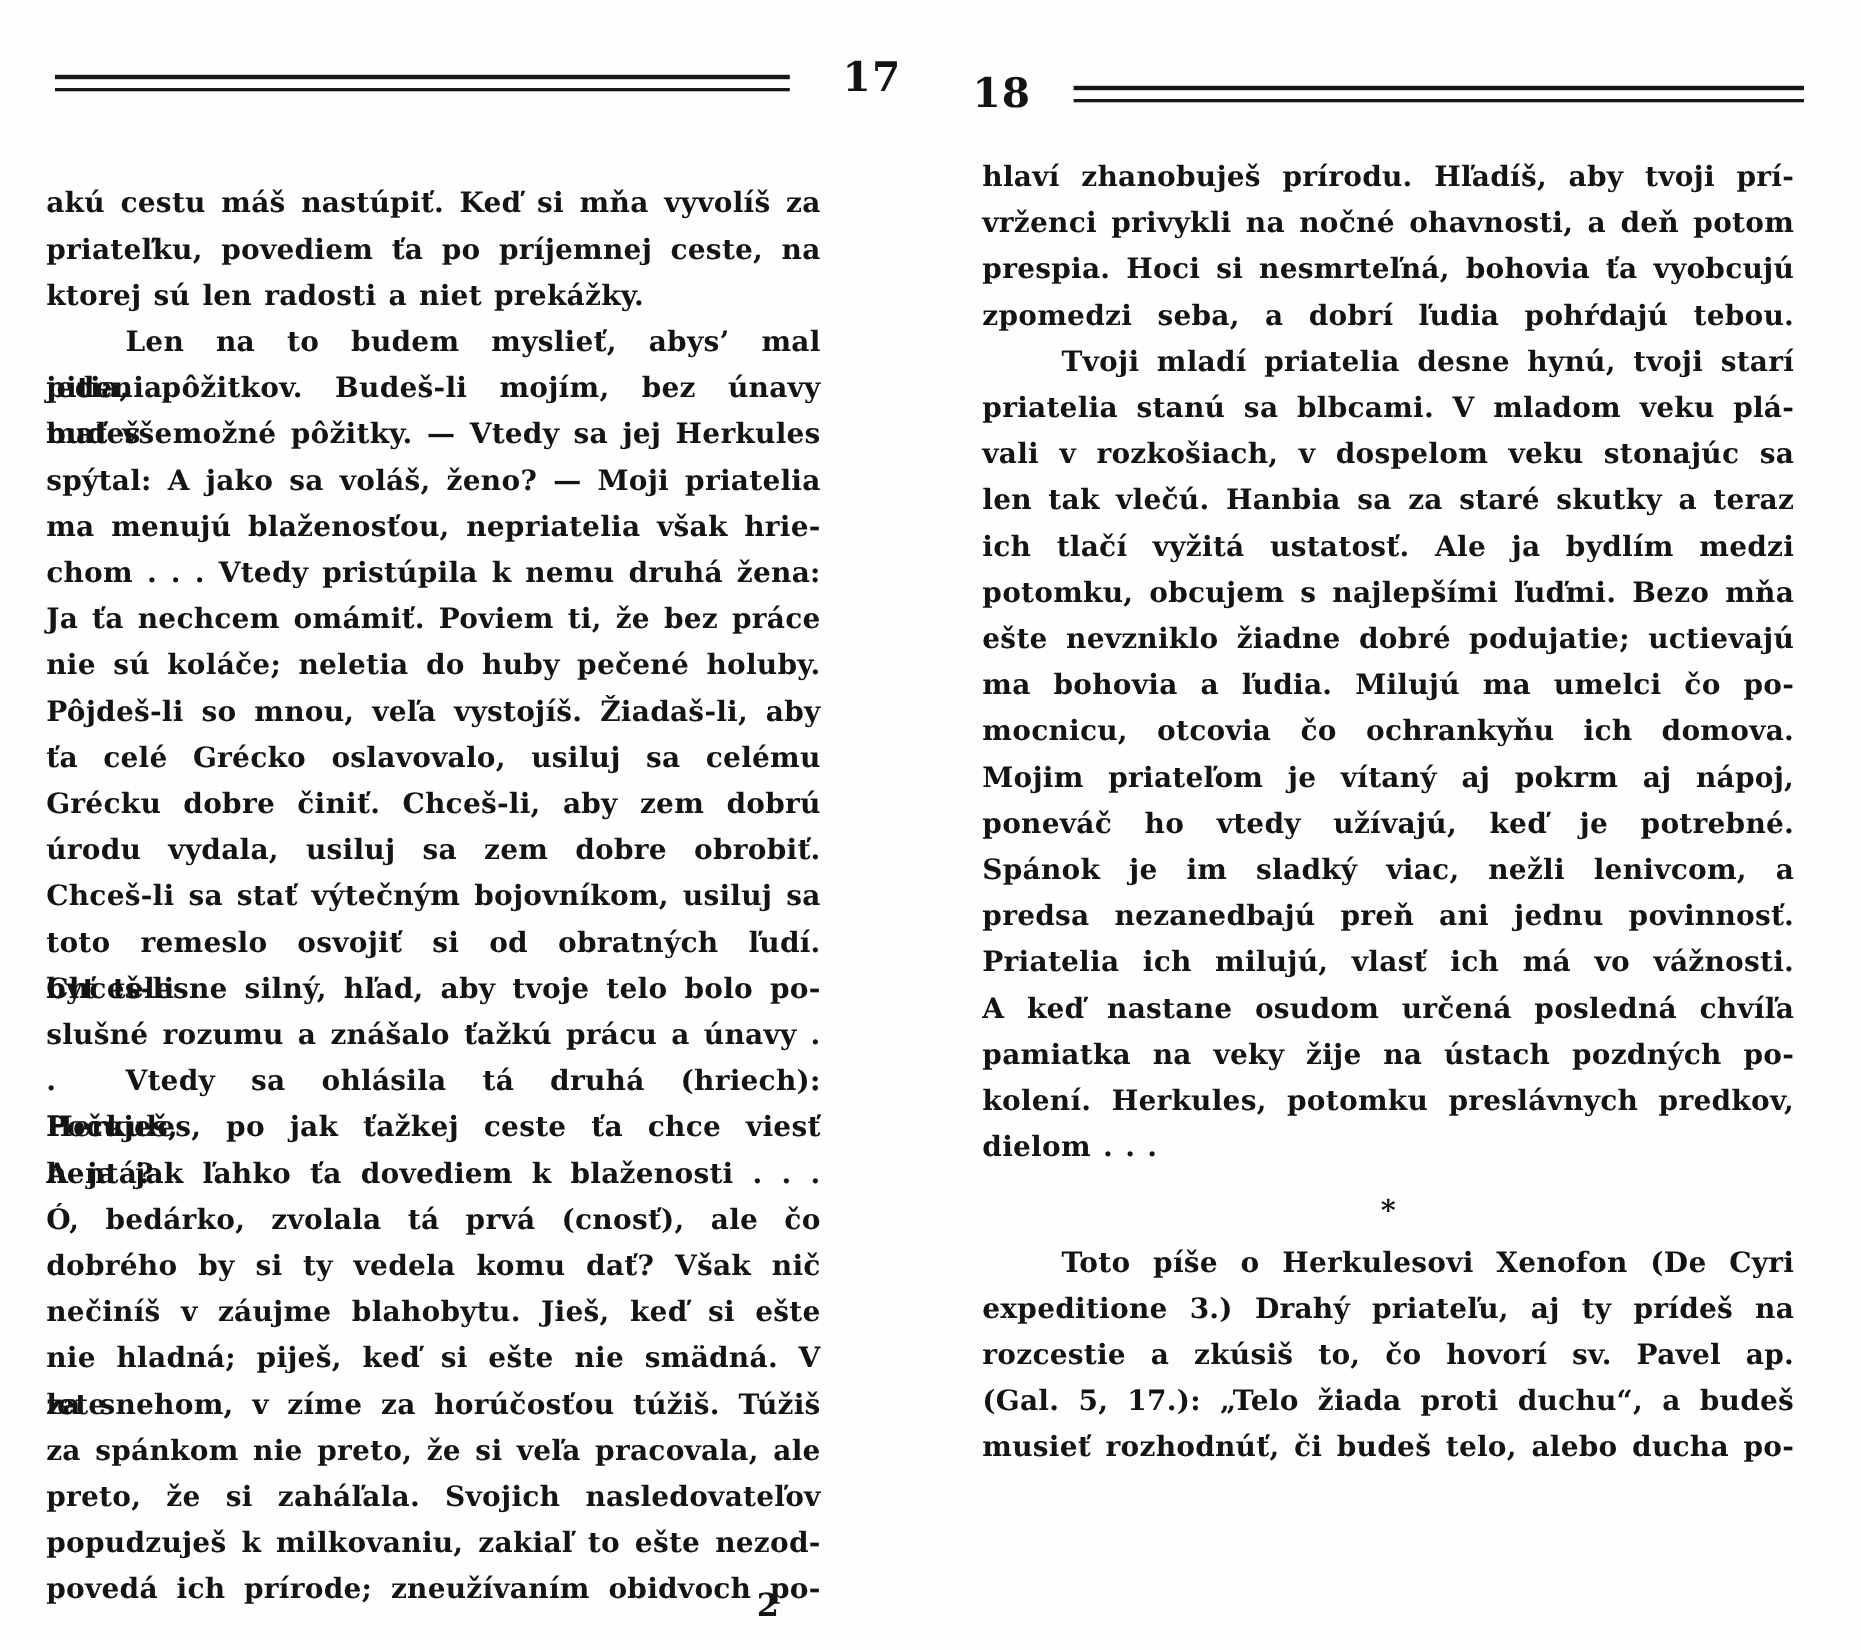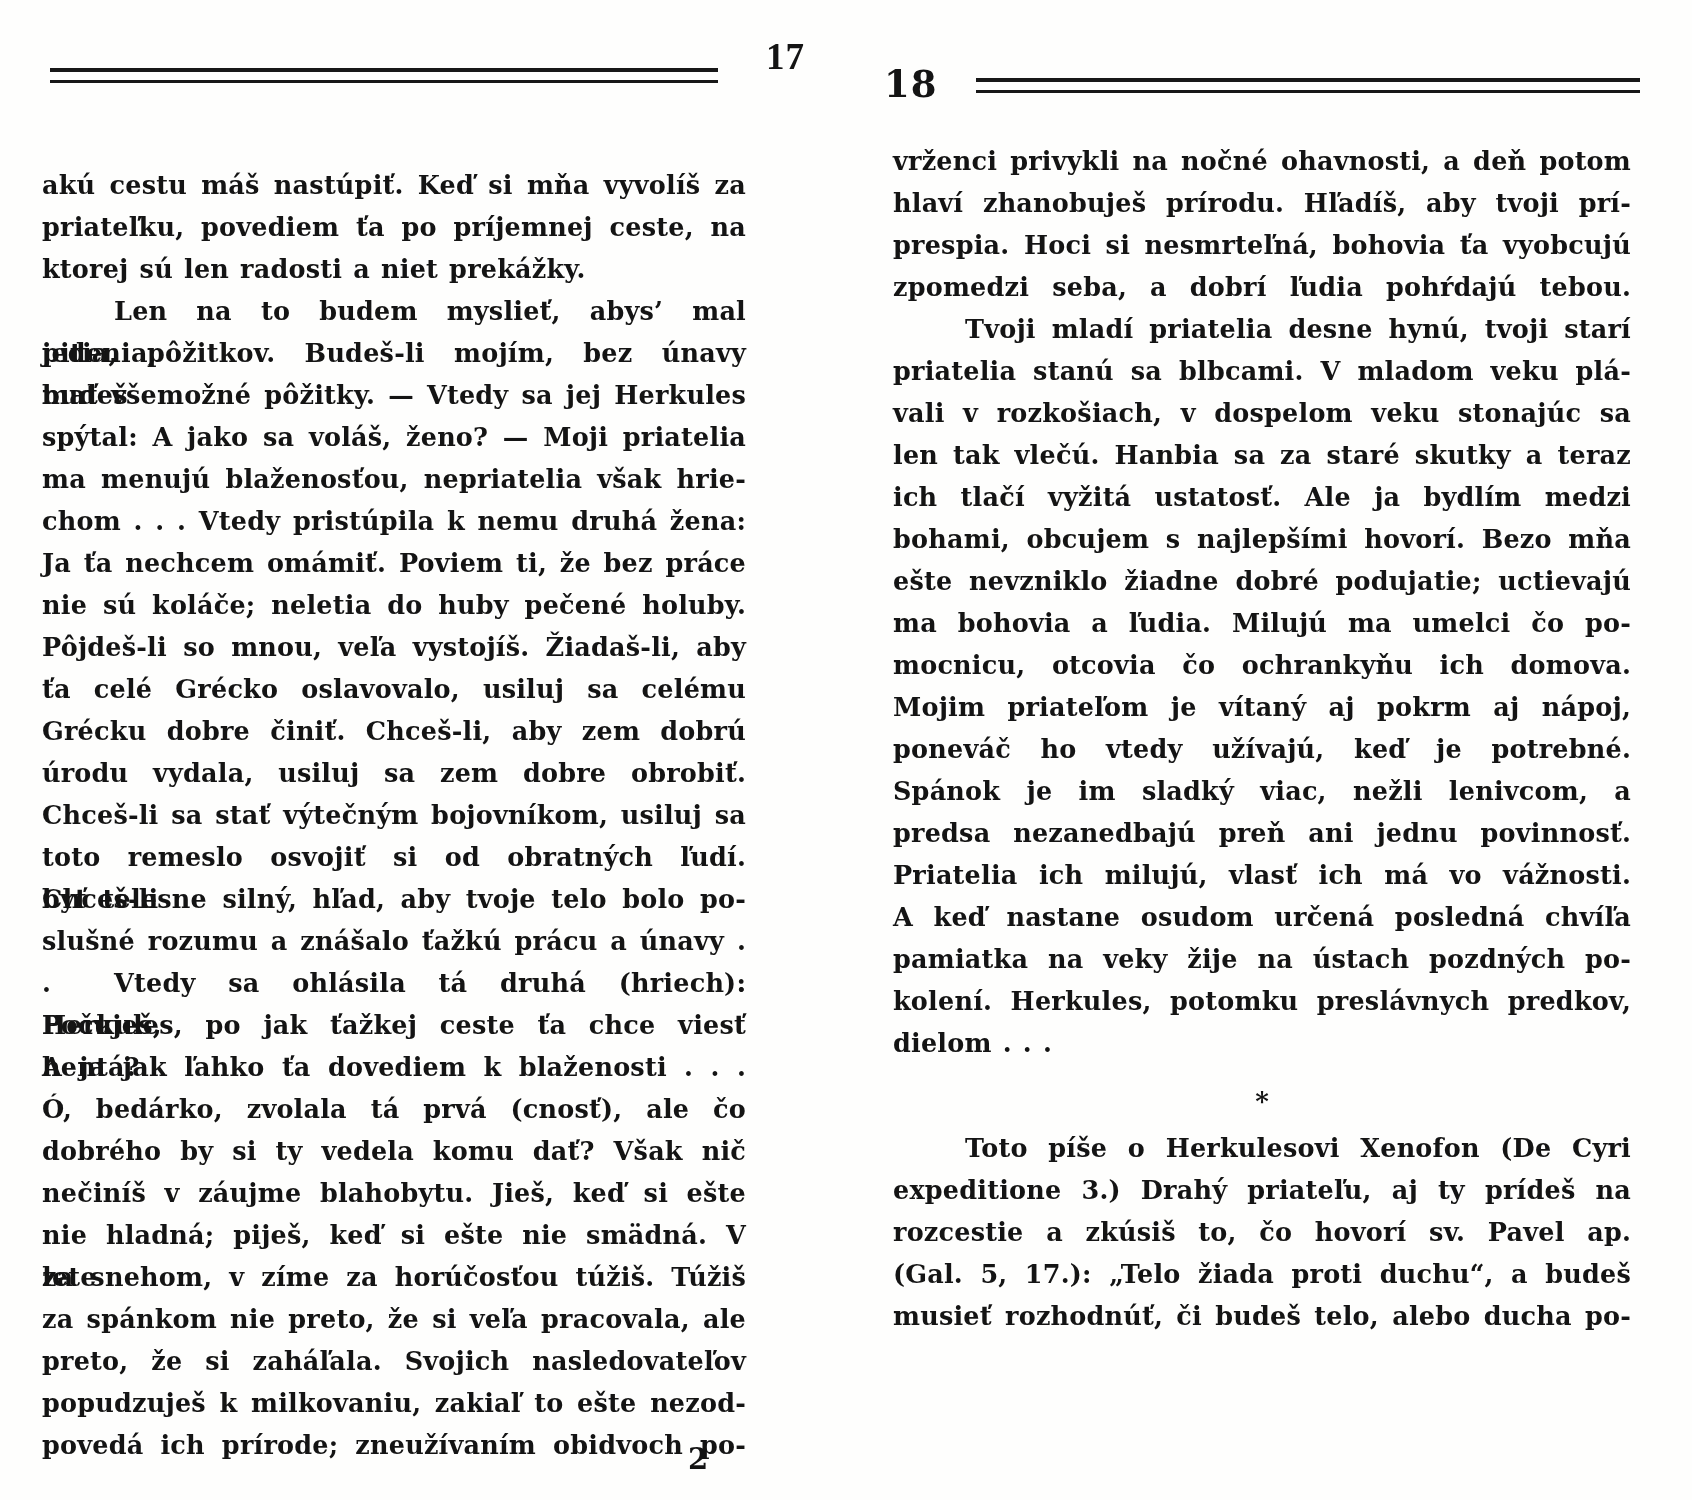--- a/index.html
+++ b/index.html
@@ -26,21 +26,21 @@
     border-bottom: 3px solid #181818;
   }
   .rule-left  { left: 50px;  top: 68px;  width: 668px; }
   .rule-right { left: 976px; top: 78px;  width: 664px; }
   .pagenum {
     position: absolute;
     font-size: 37px;
     font-weight: 700;
     letter-spacing: 1px;
   }
-  .pagenum-left  { left: 766px; top: 35px; font-family: Liberation Serif, serif; }
+  .pagenum-left  { left: 766px; top: 48px; }
   .pagenum-right { left: 884px; top: 62px; }
   
   .page {
     position: absolute;
     top: 140px;
   }
   .page-left  { left: 42px;  width: 704px; margin-top: 24px; }
   .page-right { left: 893px; width: 738px; }
   .line {
     height: 42px;
@@ -121,32 +121,32 @@
         <div class="line">za snehom, v zíme za horúčosťou túžiš. Túžiš</div>
         <div class="line">za spánkom nie preto, že si veľa pracovala, ale</div>
         <div class="line">preto, že si zaháľala. Svojich nasledovateľov</div>
         <div class="line">popudzuješ k milkovaniu, zakiaľ to ešte nezod-</div>
         <div class="line">povedá ich prírode; zneužívaním obidvoch po-</div>
       </div>
     </div>
 
   <div class="page page-right">
       <div class="para">
+        <div class="line">hlaví zhanobuješ prírodu. Hľadíš, aby tvoji prí-</div>
         <div class="line">vrženci privykli na nočné ohavnosti, a deň potom</div>
-        <div class="line">hlaví zhanobuješ prírodu. Hľadíš, aby tvoji prí-</div>
         <div class="line">prespia. Hoci si nesmrteľná, bohovia ťa vyobcujú</div>
         <div class="line">zpomedzi seba, a dobrí ľudia pohŕdajú tebou.</div>
       </div>
       <div class="para">
         <div class="line indent">Tvoji mladí priatelia desne hynú, tvoji starí</div>
         <div class="line">priatelia stanú sa blbcami. V mladom veku plá-</div>
         <div class="line">vali v rozkošiach, v dospelom veku stonajúc sa</div>
         <div class="line">len tak vlečú. Hanbia sa za staré skutky a teraz</div>
         <div class="line">ich tlačí vyžitá ustatosť. Ale ja bydlím medzi</div>
-        <div class="line">bohami, obcujem s najlepšími hovorí. Bezo mňa</div>
+        <div class="line">potomku, obcujem s najlepšími ľuďmi. Bezo mňa</div>
         <div class="line">ešte nevzniklo žiadne dobré podujatie; uctievajú</div>
         <div class="line">ma bohovia a ľudia. Milujú ma umelci čo po-</div>
         <div class="line">mocnicu, otcovia čo ochrankyňu ich domova.</div>
         <div class="line">Mojim priateľom je vítaný aj pokrm aj nápoj,</div>
         <div class="line">poneváč ho vtedy užívajú, keď je potrebné.</div>
         <div class="line">Spánok je im sladký viac, nežli lenivcom, a</div>
         <div class="line">predsa nezanedbajú preň ani jednu povinnosť.</div>
         <div class="line">Priatelia ich milujú, vlasť ich má vo vážnosti.</div>
         <div class="line">A keď nastane osudom určená posledná chvíľa</div>
         <div class="line">pamiatka na veky žije na ústach pozdných po-</div>

